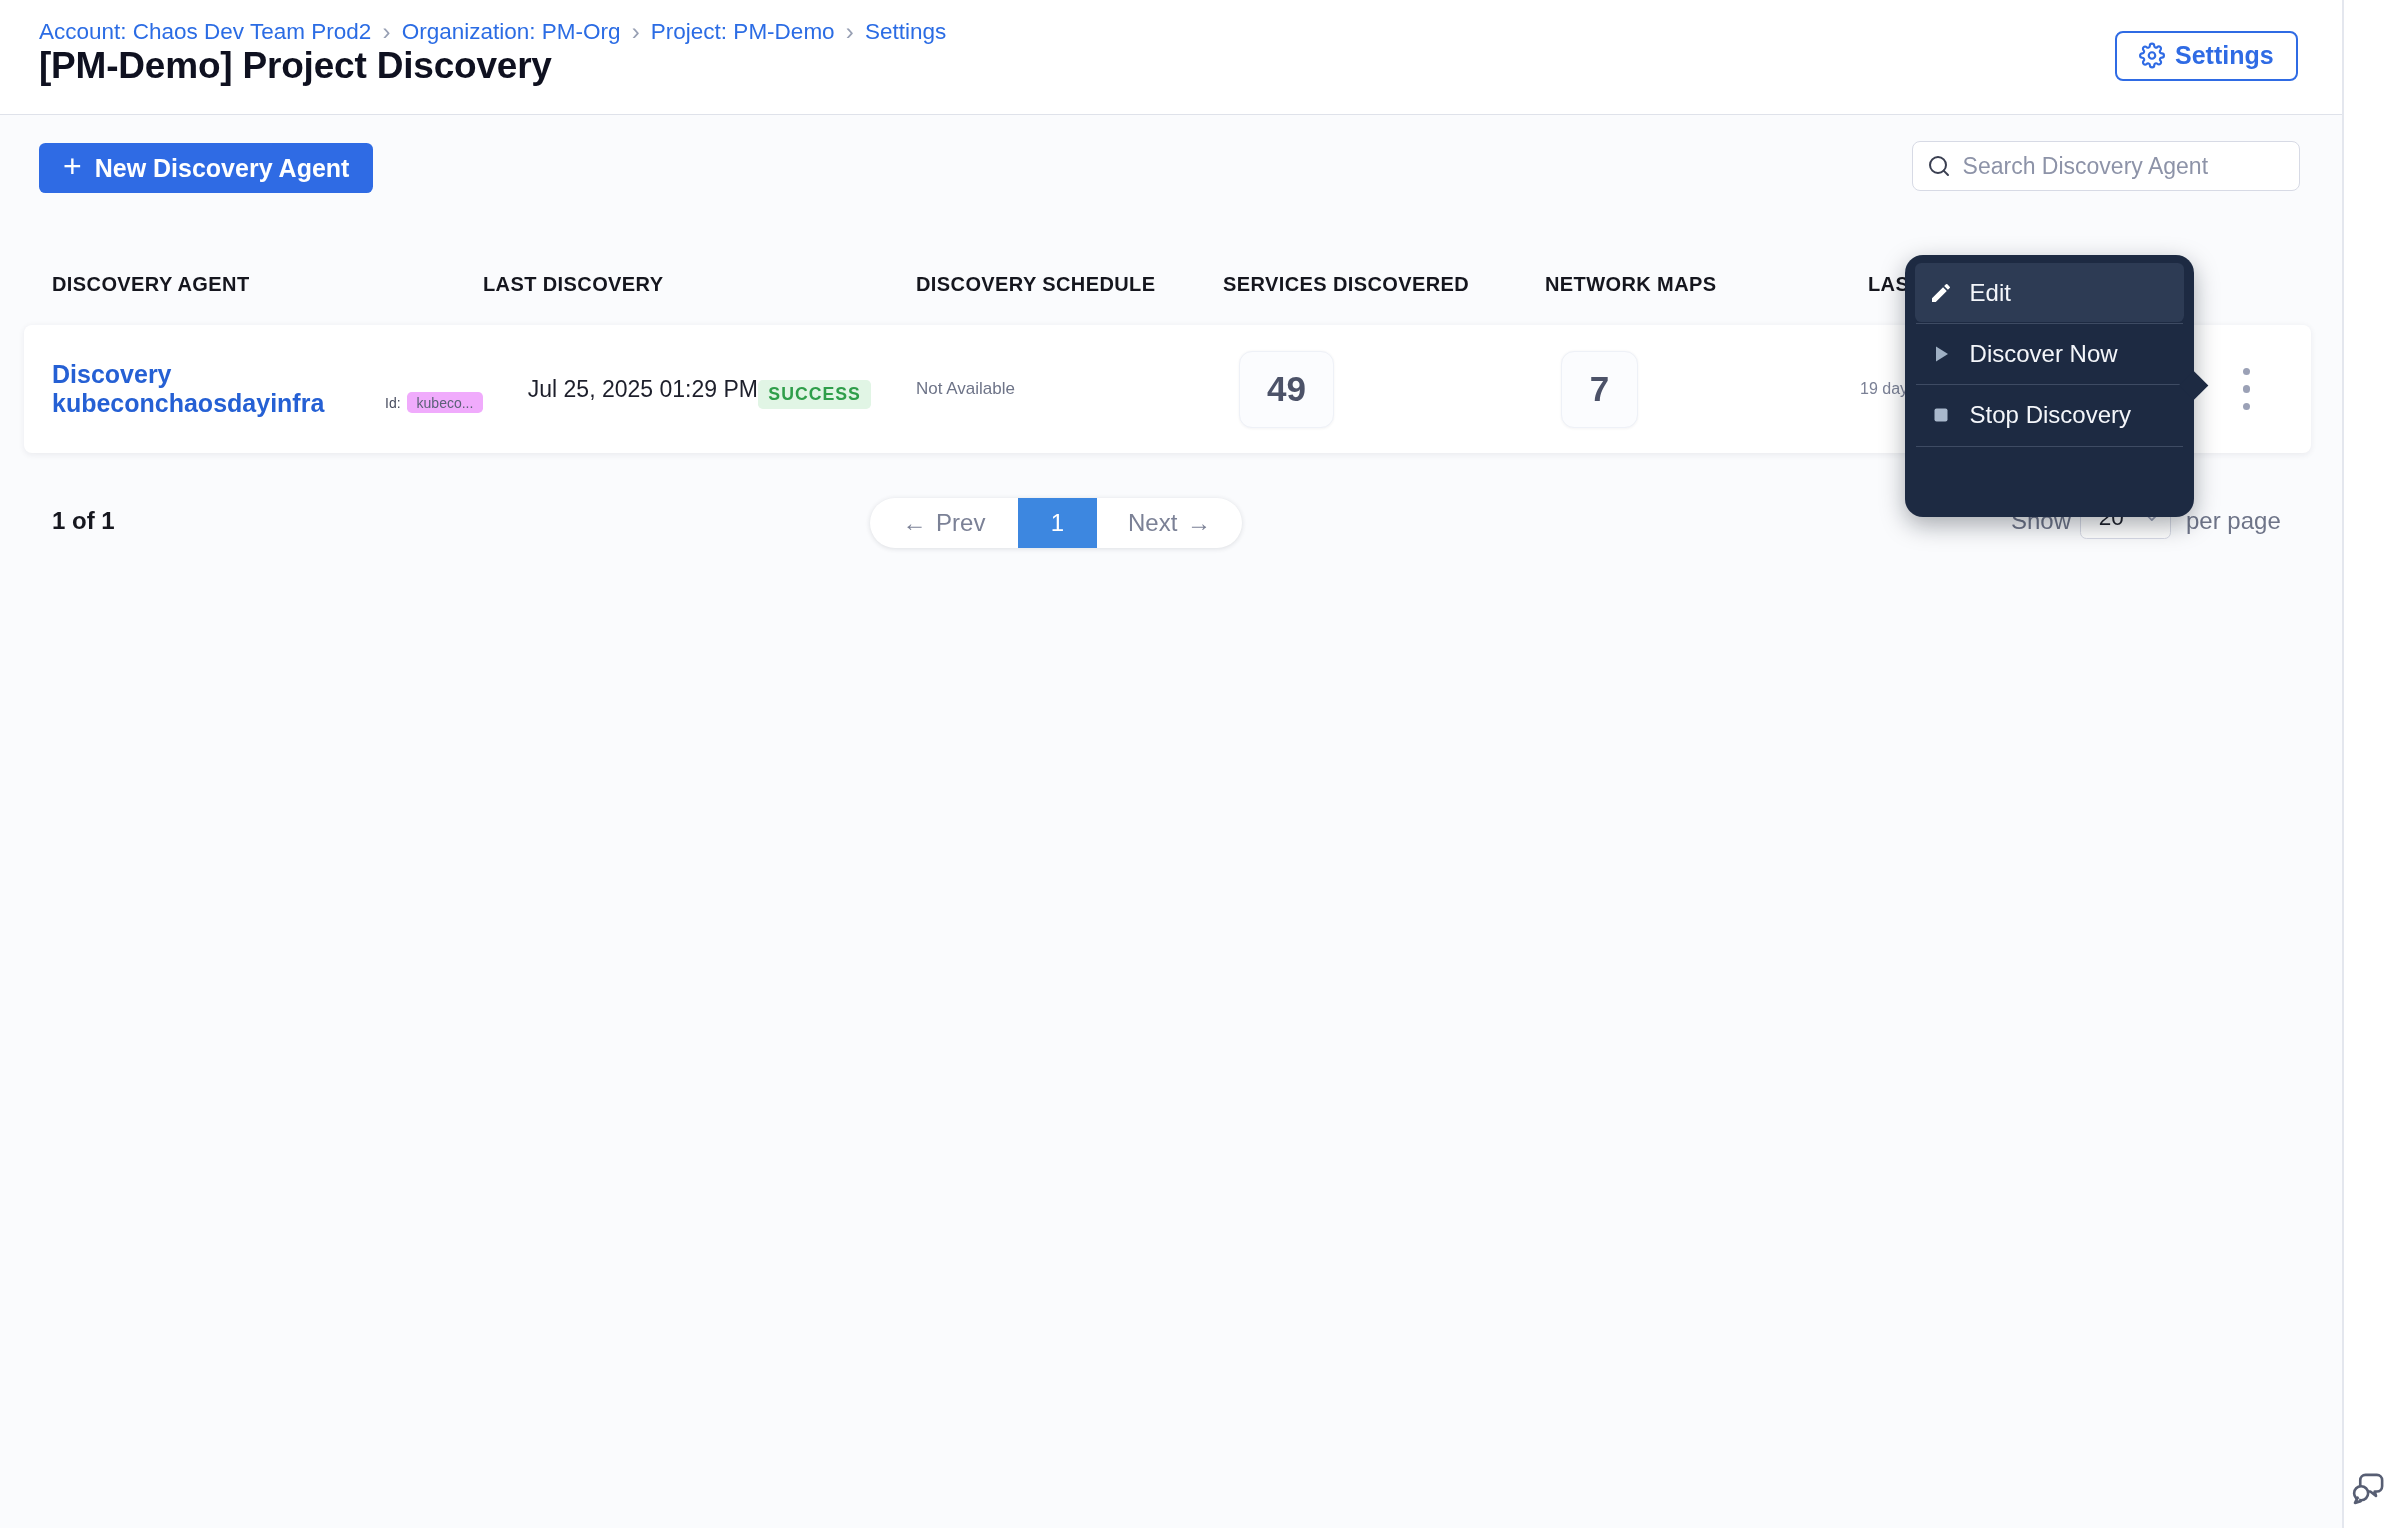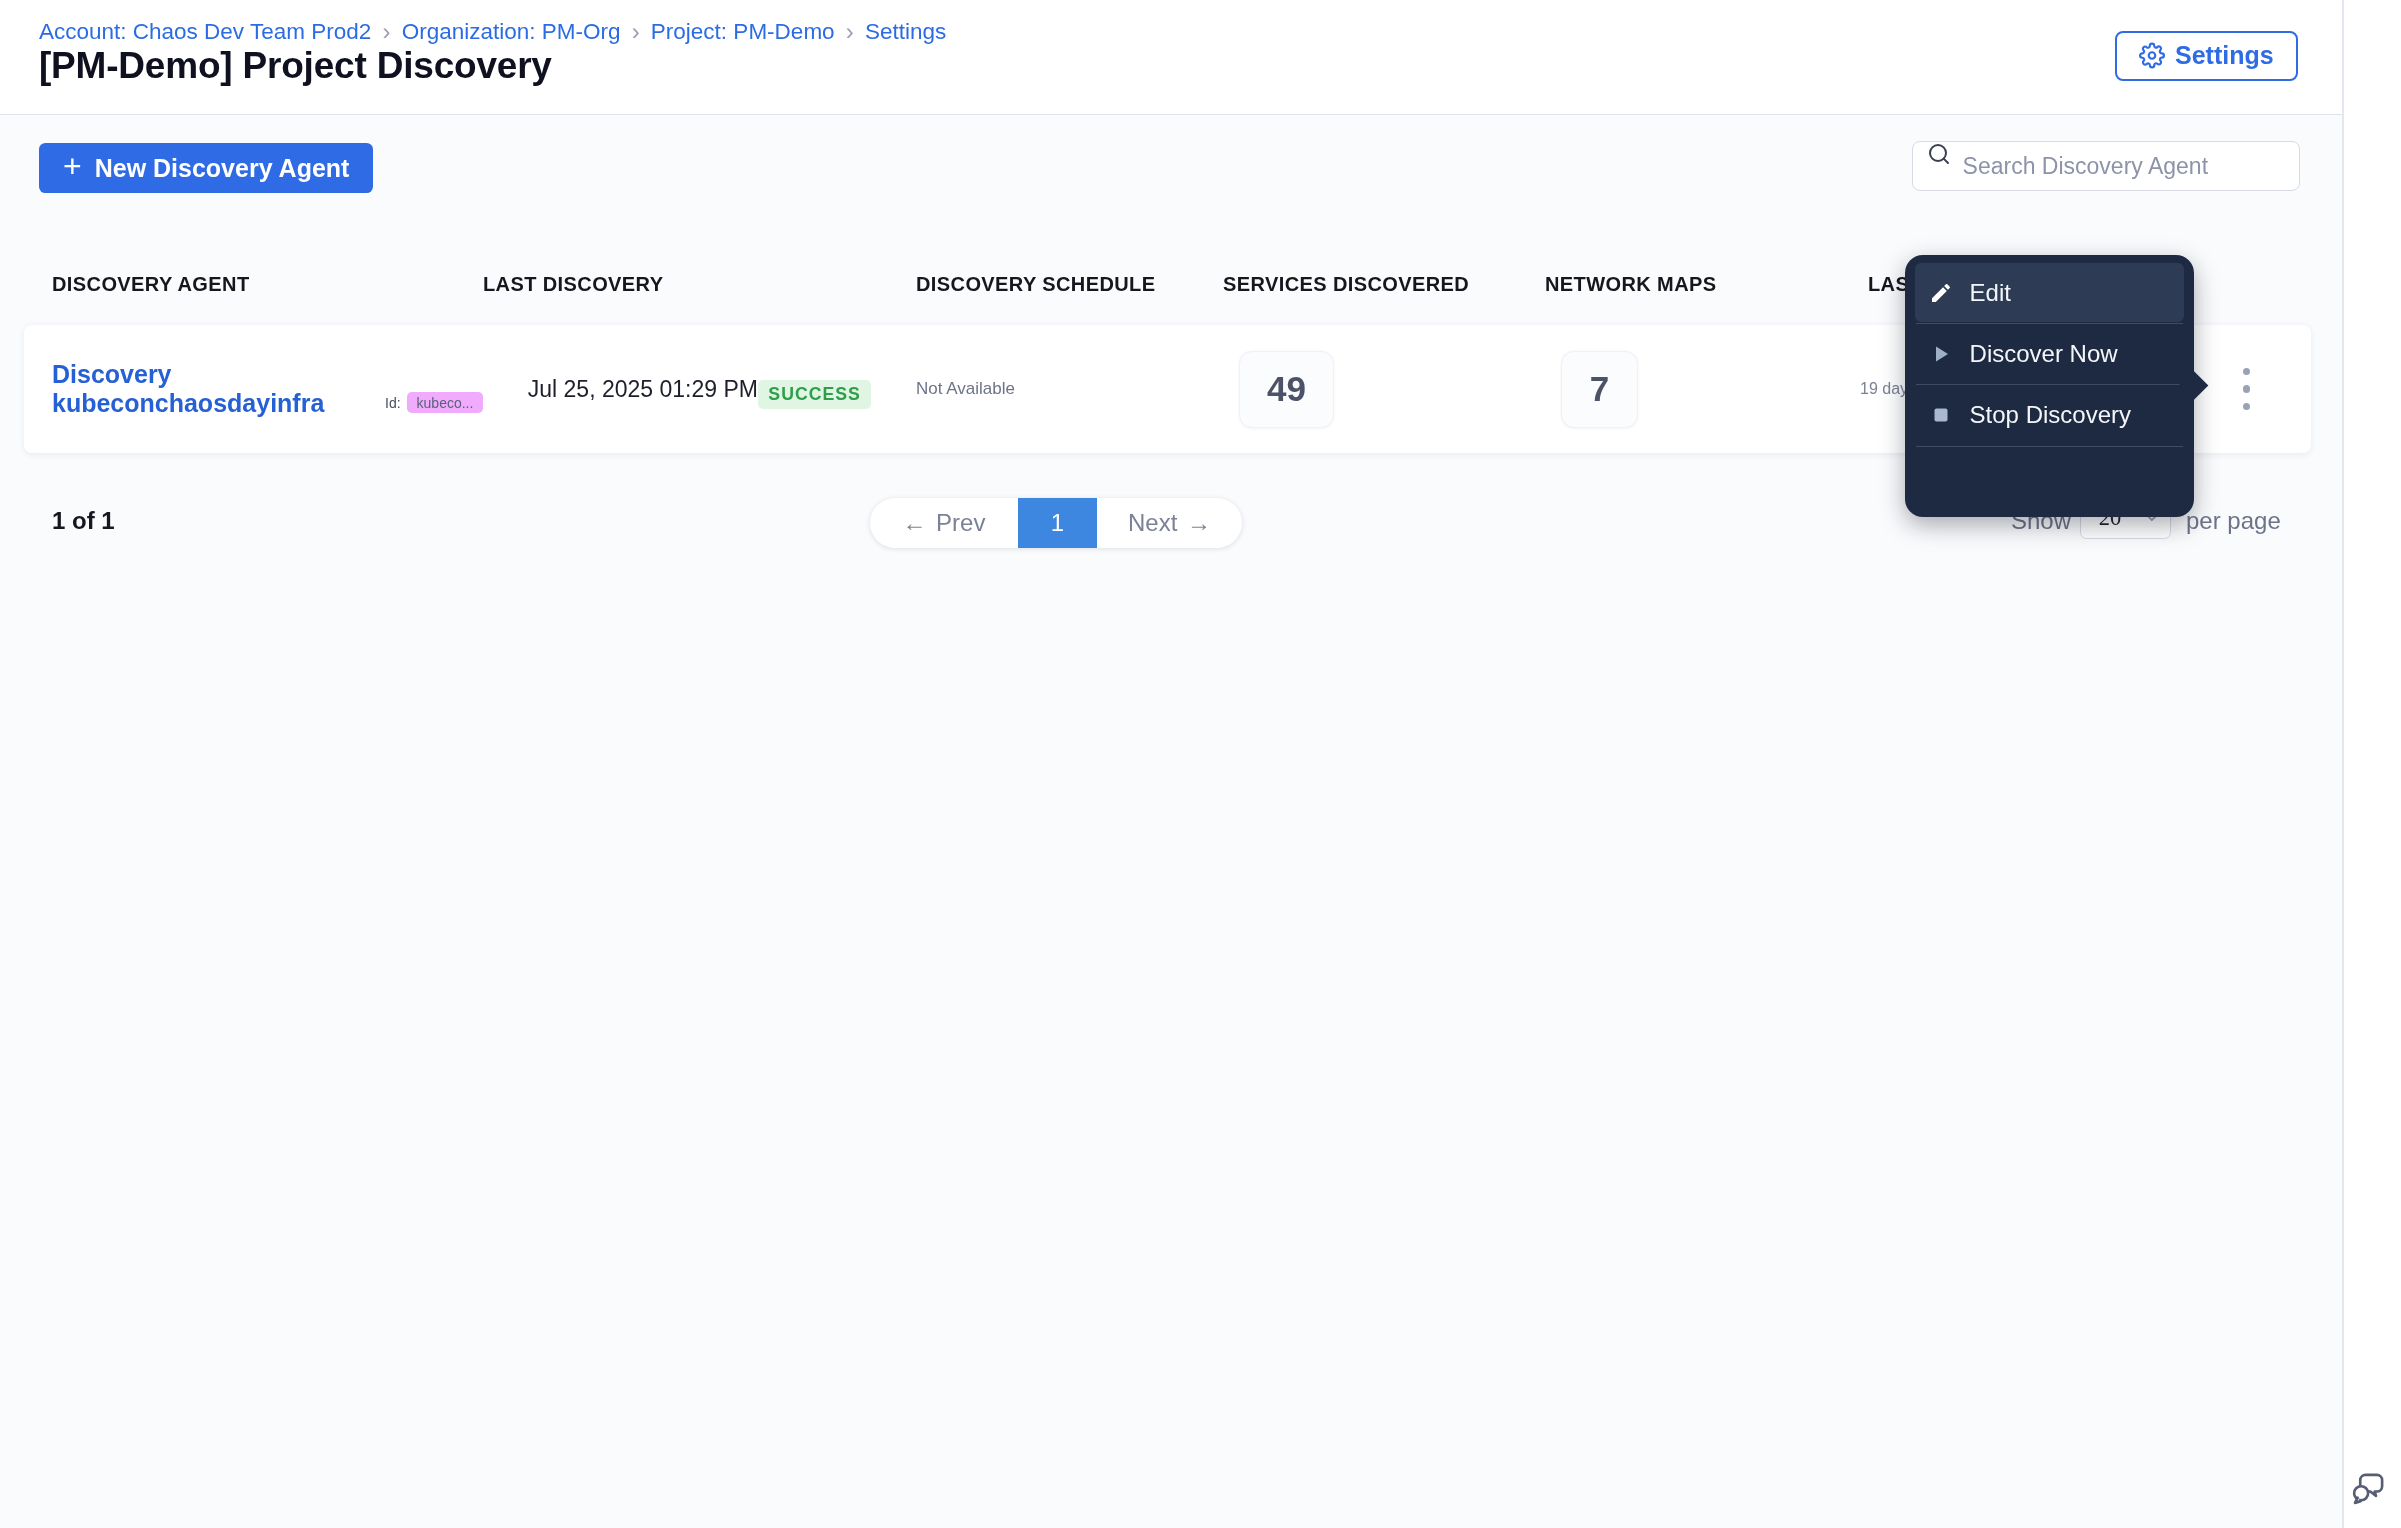--- a/index.html
+++ b/index.html
@@ -19,21 +19,21 @@
 
   
   .content { position:absolute; left:0; top:115px; width:2342px; height:1413px; background:#fafbfd; }
 
   .primary-btn { position:absolute; left:39px; top:28px; height:50px; padding:0 24px; background:#2f6be4; border:none;
       border-radius:6.4px; color:#ffffff; font-size:25px; font-weight:600; display:flex; align-items:center; gap:13px;
       cursor:pointer; font-family:inherit; }
   .plus-glyph { font-size:32px; font-weight:400; line-height:1; margin-top:-3.2px; }
 
   .search-box { position:absolute; left:1912px; top:26px; width:388px; height:50px; background:#ffffff;
-      border:1.6px solid #d7dae5; border-radius:8px; display:flex; padding:0 14.4px; gap:11.2px; }
+      border:1.6px solid #d7dae5; border-radius:8px; display:flex; align-items:center; padding:0 14.4px; gap:11.2px; }
   .search-box input { border:none; outline:none; flex:1; font-size:23px; color:#2a2d3a; background:transparent; font-family:inherit; }
   .search-box input::placeholder { color:#8d93a8; }
 
   
   .grid { display:grid; grid-template-columns:431px 433px 307px 322px 323px 371px 1fr; align-items:center; }
   .thead { position:absolute; left:52px; top:158px; width:2259px; }
   .th { font-size:20px; font-weight:700; color:#15161e; letter-spacing:0.4px; white-space:nowrap; }
 
   .row-card { position:absolute; left:24px; top:210px; width:2287px; height:128px; background:#ffffff;
       border-radius:8px; box-shadow:0 1.6px 6.4px rgba(28,34,56,0.07); padding-left:28px; }
@@ -61,21 +61,21 @@
       box-shadow:0 0.8px 4.8px rgba(34,40,60,0.14); display:flex; overflow:hidden; }
   .pager button { border:none; background:transparent; font-size:24px; color:#7b8196; display:flex; align-items:center;
       justify-content:center; gap:9.6px; cursor:pointer; font-family:inherit; }
   .pager .prev { width:148px; }
   .pager .page-num { width:79px; background:#3d87e0; color:#ffffff; }
   .pager .next { flex:1; }
 
   .show-label { position:absolute; left:2011px; top:392px; font-size:24px; color:#6e7488; }
   .page-size-select { position:absolute; left:2080px; top:381px; width:91px; height:43px; background:#ffffff;
       border:1.6px solid #d7dae5; border-radius:6.4px; display:flex; align-items:center; padding:0 9.6px 0 17.7px;
-      cursor:pointer; justify-content:space-between;font-family:Liberation Serif, serif; }
+      cursor:pointer; justify-content:space-between; }
   .page-size-select .val { font-size:22.5px; color:#1e2029; }
   .perpage-label { position:absolute; left:2186px; top:392px; font-size:24px; color:#6e7488; }
 
   
   .ctx-menu { position:absolute; left:1905px; top:140px; width:289px; height:262px; background:#1d2a42;
       border-radius:18px; box-shadow:0 8px 24px rgba(10,16,30,0.35); padding:8px 9.6px; z-index:50; }
   .ctx-pointer { position:absolute; right:-9.6px; top:120px; width:21px; height:21px; background:#1d2a42; transform:rotate(45deg); }
   .ctx-item { height:59px; display:flex; align-items:center; gap:16px; padding-left:13px; font-size:24px;
       color:#f4f6fa; border-radius:6.4px; cursor:pointer; position:relative; z-index:2; }
   .ctx-item.active { background:#2d3b54; }

